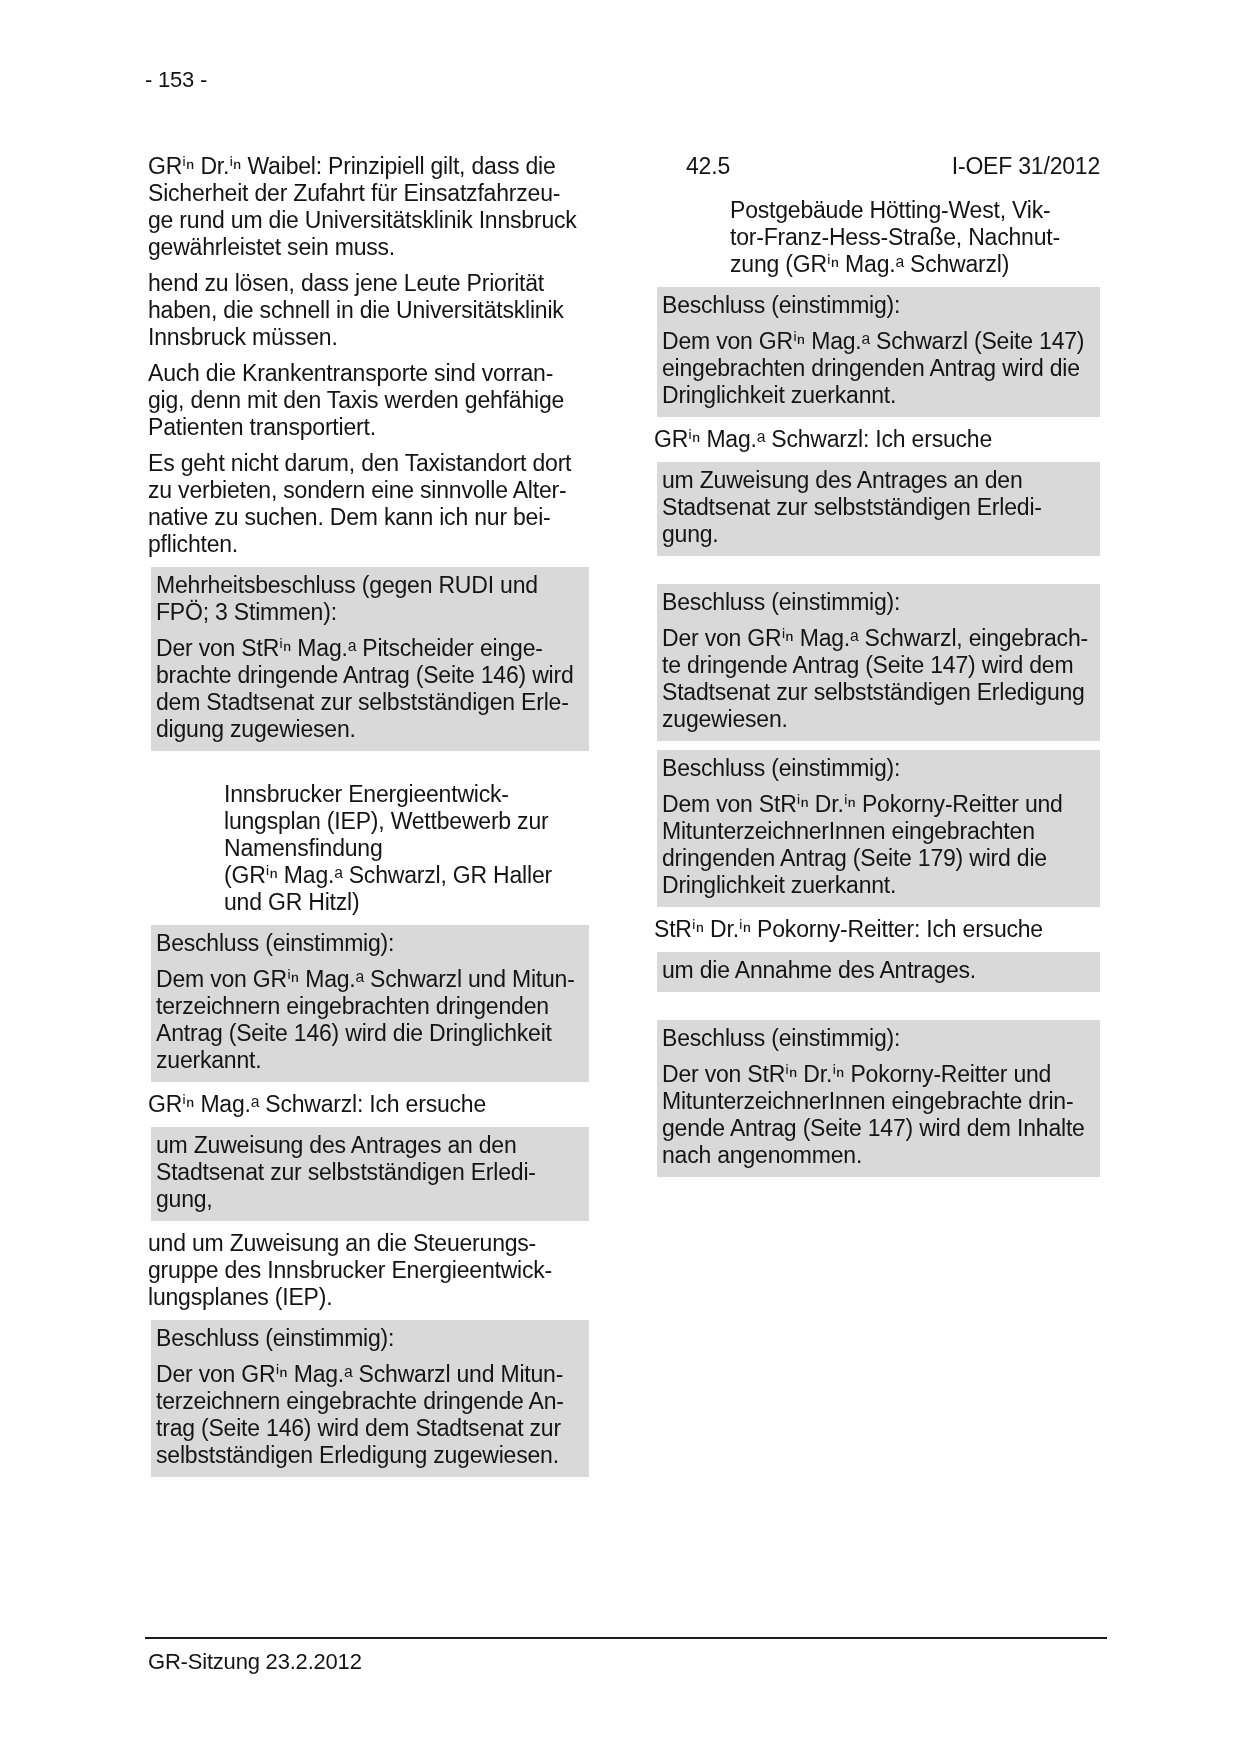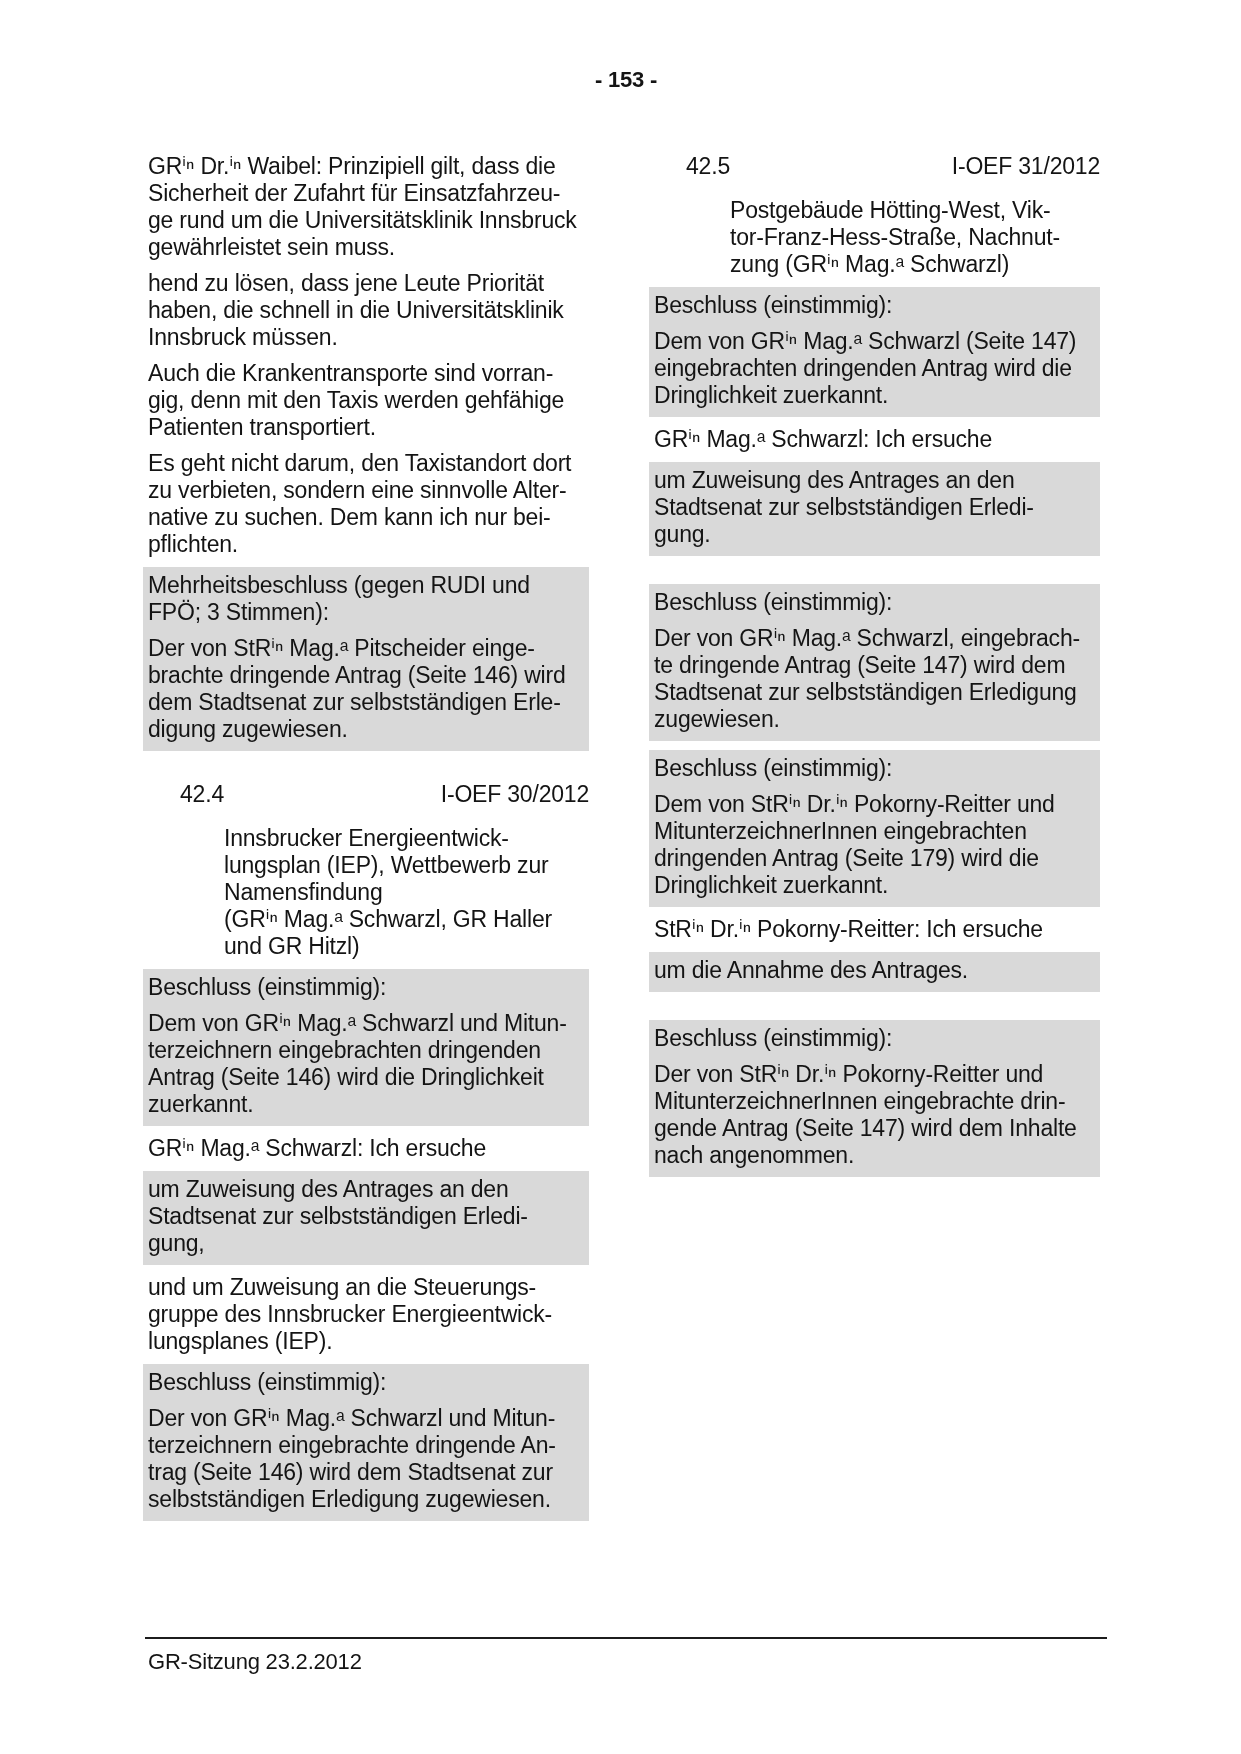--- a/index.html
+++ b/index.html
@@ -15,36 +15,35 @@
     font-size: 23px;
     line-height: 27px;
     letter-spacing: -0.2px;
     overflow: hidden;
   }
   .pagenum {
     position: absolute;
     top: 66px;
     left: 145px;
     width: 962px;
-    text-align: center;
+    text-align: left;
     font-size: 22px;
-    font-weight: bold;
   }
   .col { position: absolute; top: 153px; }
   .col-left  { left: 143px; width: 446px; }
   .col-right { left: 649px; width: 451px; }
   .para {
     margin: 0 0 9px 0;
     padding-left: 5px;
     white-space: pre;
   }
   .box {
     background: var(--box-bg, #d9d9d9);
     padding: 5px 6px 8px 5px;
-    margin: 0 0 9px 0;
+    margin: 0 0 9px 8px;
   }
   .box .para { margin: 0 0 9px 0; padding-left: 0; }
   .box .para:last-child { margin-bottom: 0; }
   .gap-above { margin-top: 28px; }
   .heading { margin: 30px 0 9px 0; padding-left: 5px; }
   .heading.first { margin-top: 0; }
   .hrow { display: flex; text-align: right; }
   .hnum { width: 76px; flex: 0 0 76px; }
   .hcode { flex: 1; }
   .hsub {
@@ -91,24 +90,20 @@
     <div class="box">
       <p class="para">Mehrheitsbeschluss (gegen RUDI und
 FPÖ; 3 Stimmen):</p>
       <p class="para">Der von StRⁱⁿ Mag.ᵃ Pitscheider einge-
 brachte dringende Antrag (Seite 146) wird
 dem Stadtsenat zur selbstständigen Erle-
 digung zugewiesen.</p>
     </div>
 
     <div class="heading">
-      <div class="hrow">
-        <span class="hnum">42.4</span>
-        <span class="hcode">I-OEF 30/2012</span>
-      </div>
       <div class="hsub">Innsbrucker Energieentwick-
 lungsplan (IEP), Wettbewerb zur
 Namensfindung
 (GRⁱⁿ Mag.ᵃ Schwarzl, GR Haller
 und GR Hitzl)</div>
     </div>
 
     <div class="box">
       <p class="para">Beschluss (einstimmig):</p>
       <p class="para">Dem von GRⁱⁿ Mag.ᵃ Schwarzl und Mitun-

